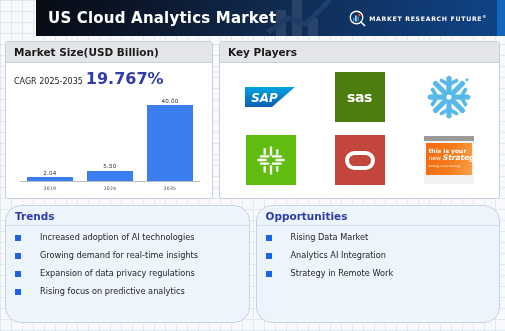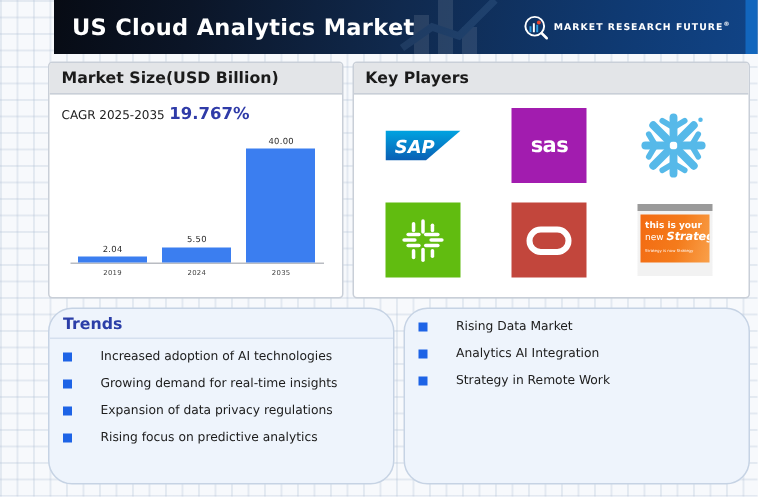--- a/index.html
+++ b/index.html
@@ -71,21 +71,21 @@
     white-space: nowrap;
   }
   .brand-reg { color:#ffffff; font-size:4px; vertical-align: super; }
   .window-btn {
     width: 44px; height: 36px;
     background: #1266bd;
     display: flex; align-items: center; justify-content: center;
   }
 
   
-  .body-wrap { padding: 5px 5px 0 16px; margin-left: 16px; }
+  .body-wrap { padding: 5px 5px 0 5px; }
   .row-top { display: flex; gap: 6px; }
 
   .panel {
     background: #ffffff;
     border: 1px solid #c9cfd8;
     border-radius: 3px;
     overflow: hidden;
   }
   .panel-head {
     background: #e3e5e8;
@@ -99,21 +99,21 @@
   
   .panel-market { width: 208px; height: 158px; }
   .chart-area { position: relative; height: 133px; padding: 6px 6px 0 8px; }
   .cagr-line {
     font-size: 8px;
     color: #222222;
     white-space: nowrap;
     margin-bottom: 2px;
   }
   .cagr-value {
-    font-size: 11px;
+    font-size: 16px;
     font-weight: bold;
     color: #2f3ba8;
     margin-left: 3px;
   }
   .plot {
     position: relative;
     height: 100px;
     margin-top: 4px;
   }
   .axis-line {
@@ -163,26 +163,26 @@
     height: 133px;
     display: grid;
     grid-template-columns: repeat(3, 1fr);
     grid-template-rows: repeat(2, 1fr);
     align-items: center;
     justify-items: center;
     padding: 2px 6px 4px 6px;
   }
   .logo-cell {
     width: 52px; height: 52px;
-    display: flex; align-items: center; justify-content: flex-start;
+    display: flex; align-items: center; justify-content: center;
   }
 
   .logo-sap { width: 52px; height: 26px; }
   .logo-box { width: 50px; height: 50px; display:flex; align-items:center; justify-content:center; }
-  .logo-sas  { background:#a21caf; }
+  .logo-sas  { background:#4d7c0f; }
   .logo-qlik { background:#61bc10; }
   .logo-orcl { background:#c2463c; }
 
   .sas-text { color:#ffffff; font-size:14px; font-weight:bold; letter-spacing:-.4px; }
   .logo-snowflake { width: 48px; height: 48px; }
   .oracle-o {
     width: 30px; height: 19px;
     border: 4px solid #ffffff;
     border-radius: 11px;
   }
@@ -423,20 +423,21 @@
           <span class="item-text">Expansion of data privacy regulations</span>
         </div>
         <div class="list-item">
           <span class="bullet"></span>
           <span class="item-text">Rising focus on predictive analytics</span>
         </div>
       </div>
     </div>
 
     <div class="panel-list">
+      <div class="list-head">Opportunities</div>
       <div class="list-body">
         <div class="list-item">
           <span class="bullet"></span>
           <span class="item-text">Rising Data Market</span>
         </div>
         <div class="list-item">
           <span class="bullet"></span>
           <span class="item-text">Analytics AI Integration</span>
         </div>
         <div class="list-item">

